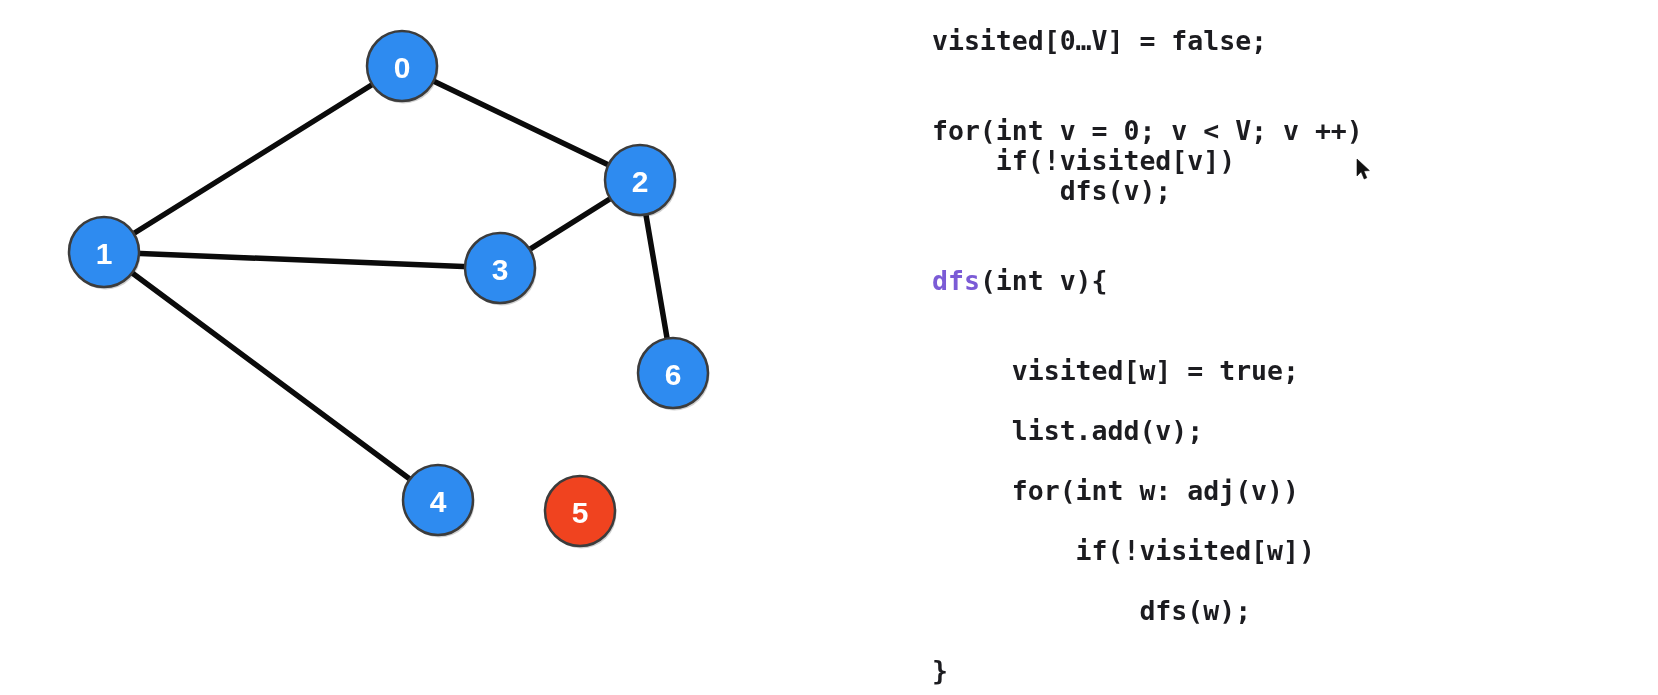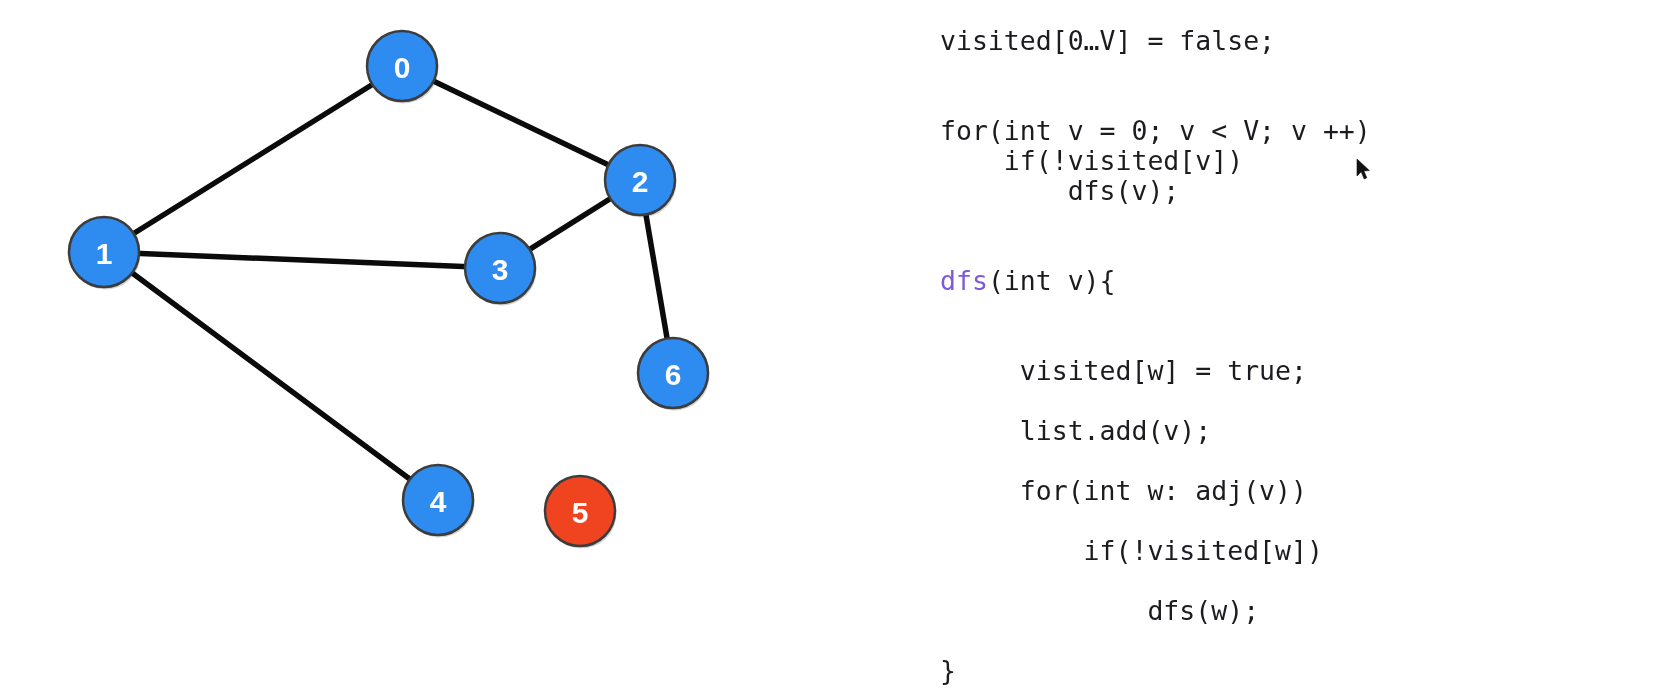--- a/index.html
+++ b/index.html
@@ -52,26 +52,26 @@
   
   #code-panel {
     position: absolute;
     left: 900px;
     top: 0;
     width: 758px;
     height: 695px;
   }
   #code-block {
     position: absolute;
-    left: 40px;
+    left: 32px;
     top: 28px;
     margin: 0;
     font-family: "DejaVu Sans Mono", "Liberation Mono", monospace;
     font-size: 26.5px;
-    font-weight: normal;
+    font-weight: bold;
     line-height: 1.0;
     color: #1c1c20;
     white-space: pre;
     letter-spacing: 0px;
   }
   .code-line {
     display: block;
     height: 30px;
     white-space: pre;
   }

